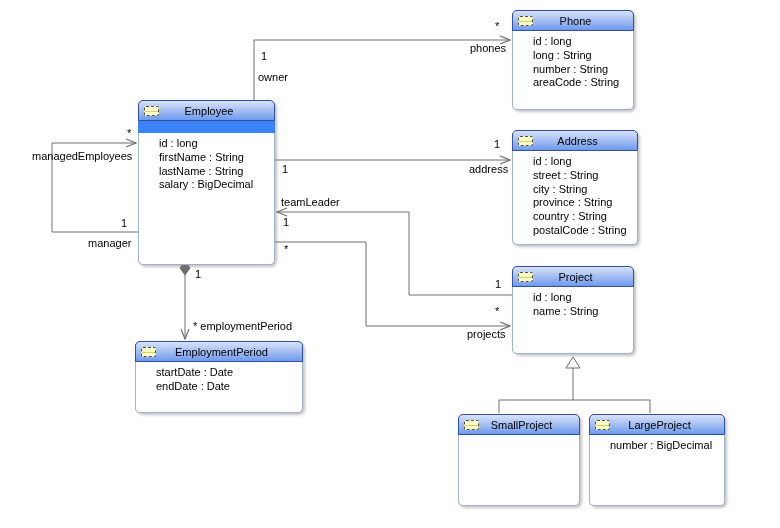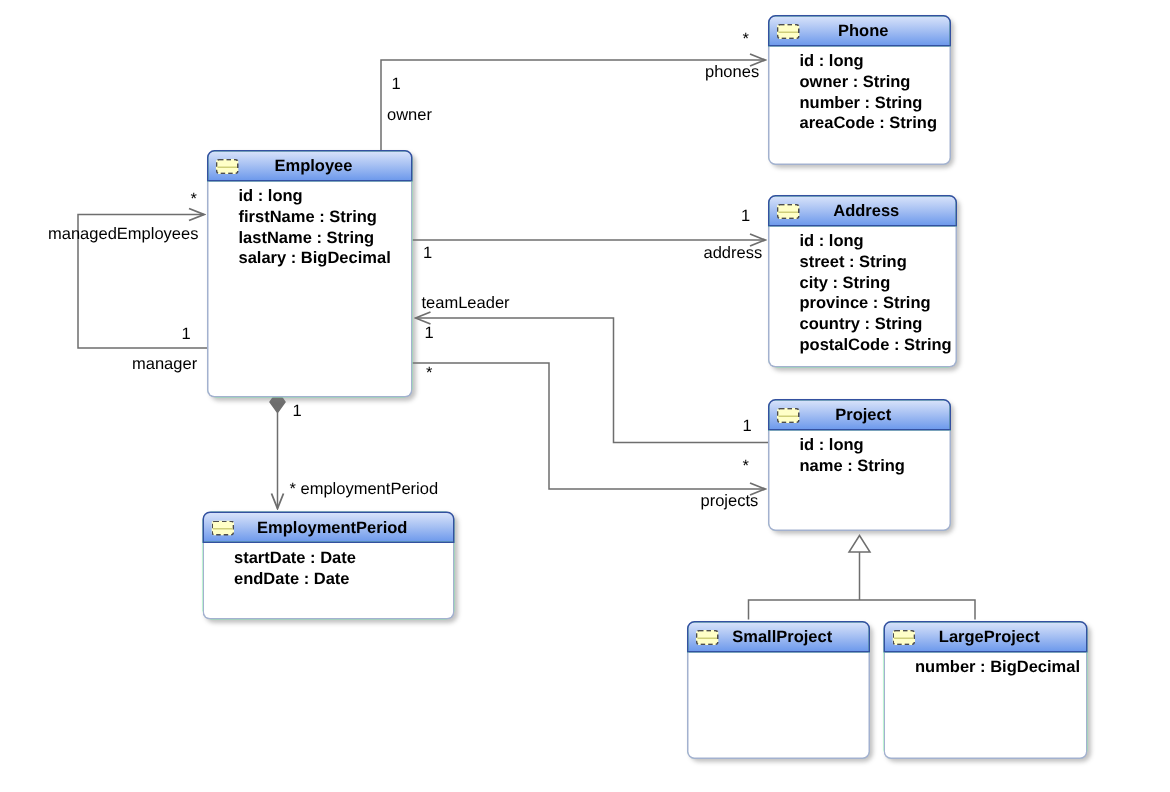--- a/index.html
+++ b/index.html
@@ -6,22 +6,21 @@
   #canvas {
     position:relative; width:780px; height:528px; background:#ffffff;
     font-family:"Liberation Sans", sans-serif; overflow:hidden;
   }
   svg.wires { position:absolute; left:0; top:0; width:780px; height:528px; }
 
   .class-box {
     position:absolute; display:flex; flex-direction:column;
     border-radius:6px;
     box-shadow:2px 2px 3px rgba(120,120,120,0.45);
-    background:#86efac;
-    font-weight:bold;
+    background:#3b82f6;
   }
   .class-header {
     display:flex; align-items:center;
     height:17px; padding:1px 3px;
     background:linear-gradient(to bottom, #d7e2fa 0%, #a9c2f3 45%, #6e9aec 100%);
     border:1px solid #3350a0;
     border-radius:5px 5px 0 0;
     position:relative;
   }
   .class-title {
@@ -104,27 +103,27 @@
   <span class="edge-label" style="left:195px; top:268px;">1</span>
   <span class="edge-label" style="left:193px; top:320px;">* employmentPeriod</span>
 
   <div class="class-box" style="left:512px; top:10px; width:122px; height:100px;">
     <div class="class-header">
       <span class="class-icon"></span>
       <span class="class-title">Phone</span>
     </div>
     <div class="class-body">
         <div class="attr-row">id : long</div>
-        <div class="attr-row">owner : String</div>
+        <div class="attr-row">long : String</div>
         <div class="attr-row">number : String</div>
         <div class="attr-row">areaCode : String</div>
       </div>
   </div>
 
-  <div class="class-box" style="left:138px; top:100px; width:137px; height:165px;">
+  <div class="class-box" style="left:138px; top:100px; width:137px; height:165px;gap:12px;">
     <div class="class-header">
       <span class="class-icon"></span>
       <span class="class-title">Employee</span>
     </div>
     <div class="class-body">
         <div class="attr-row">id : long</div>
         <div class="attr-row">firstName : String</div>
         <div class="attr-row">lastName : String</div>
         <div class="attr-row">salary : BigDecimal</div>
       </div>

